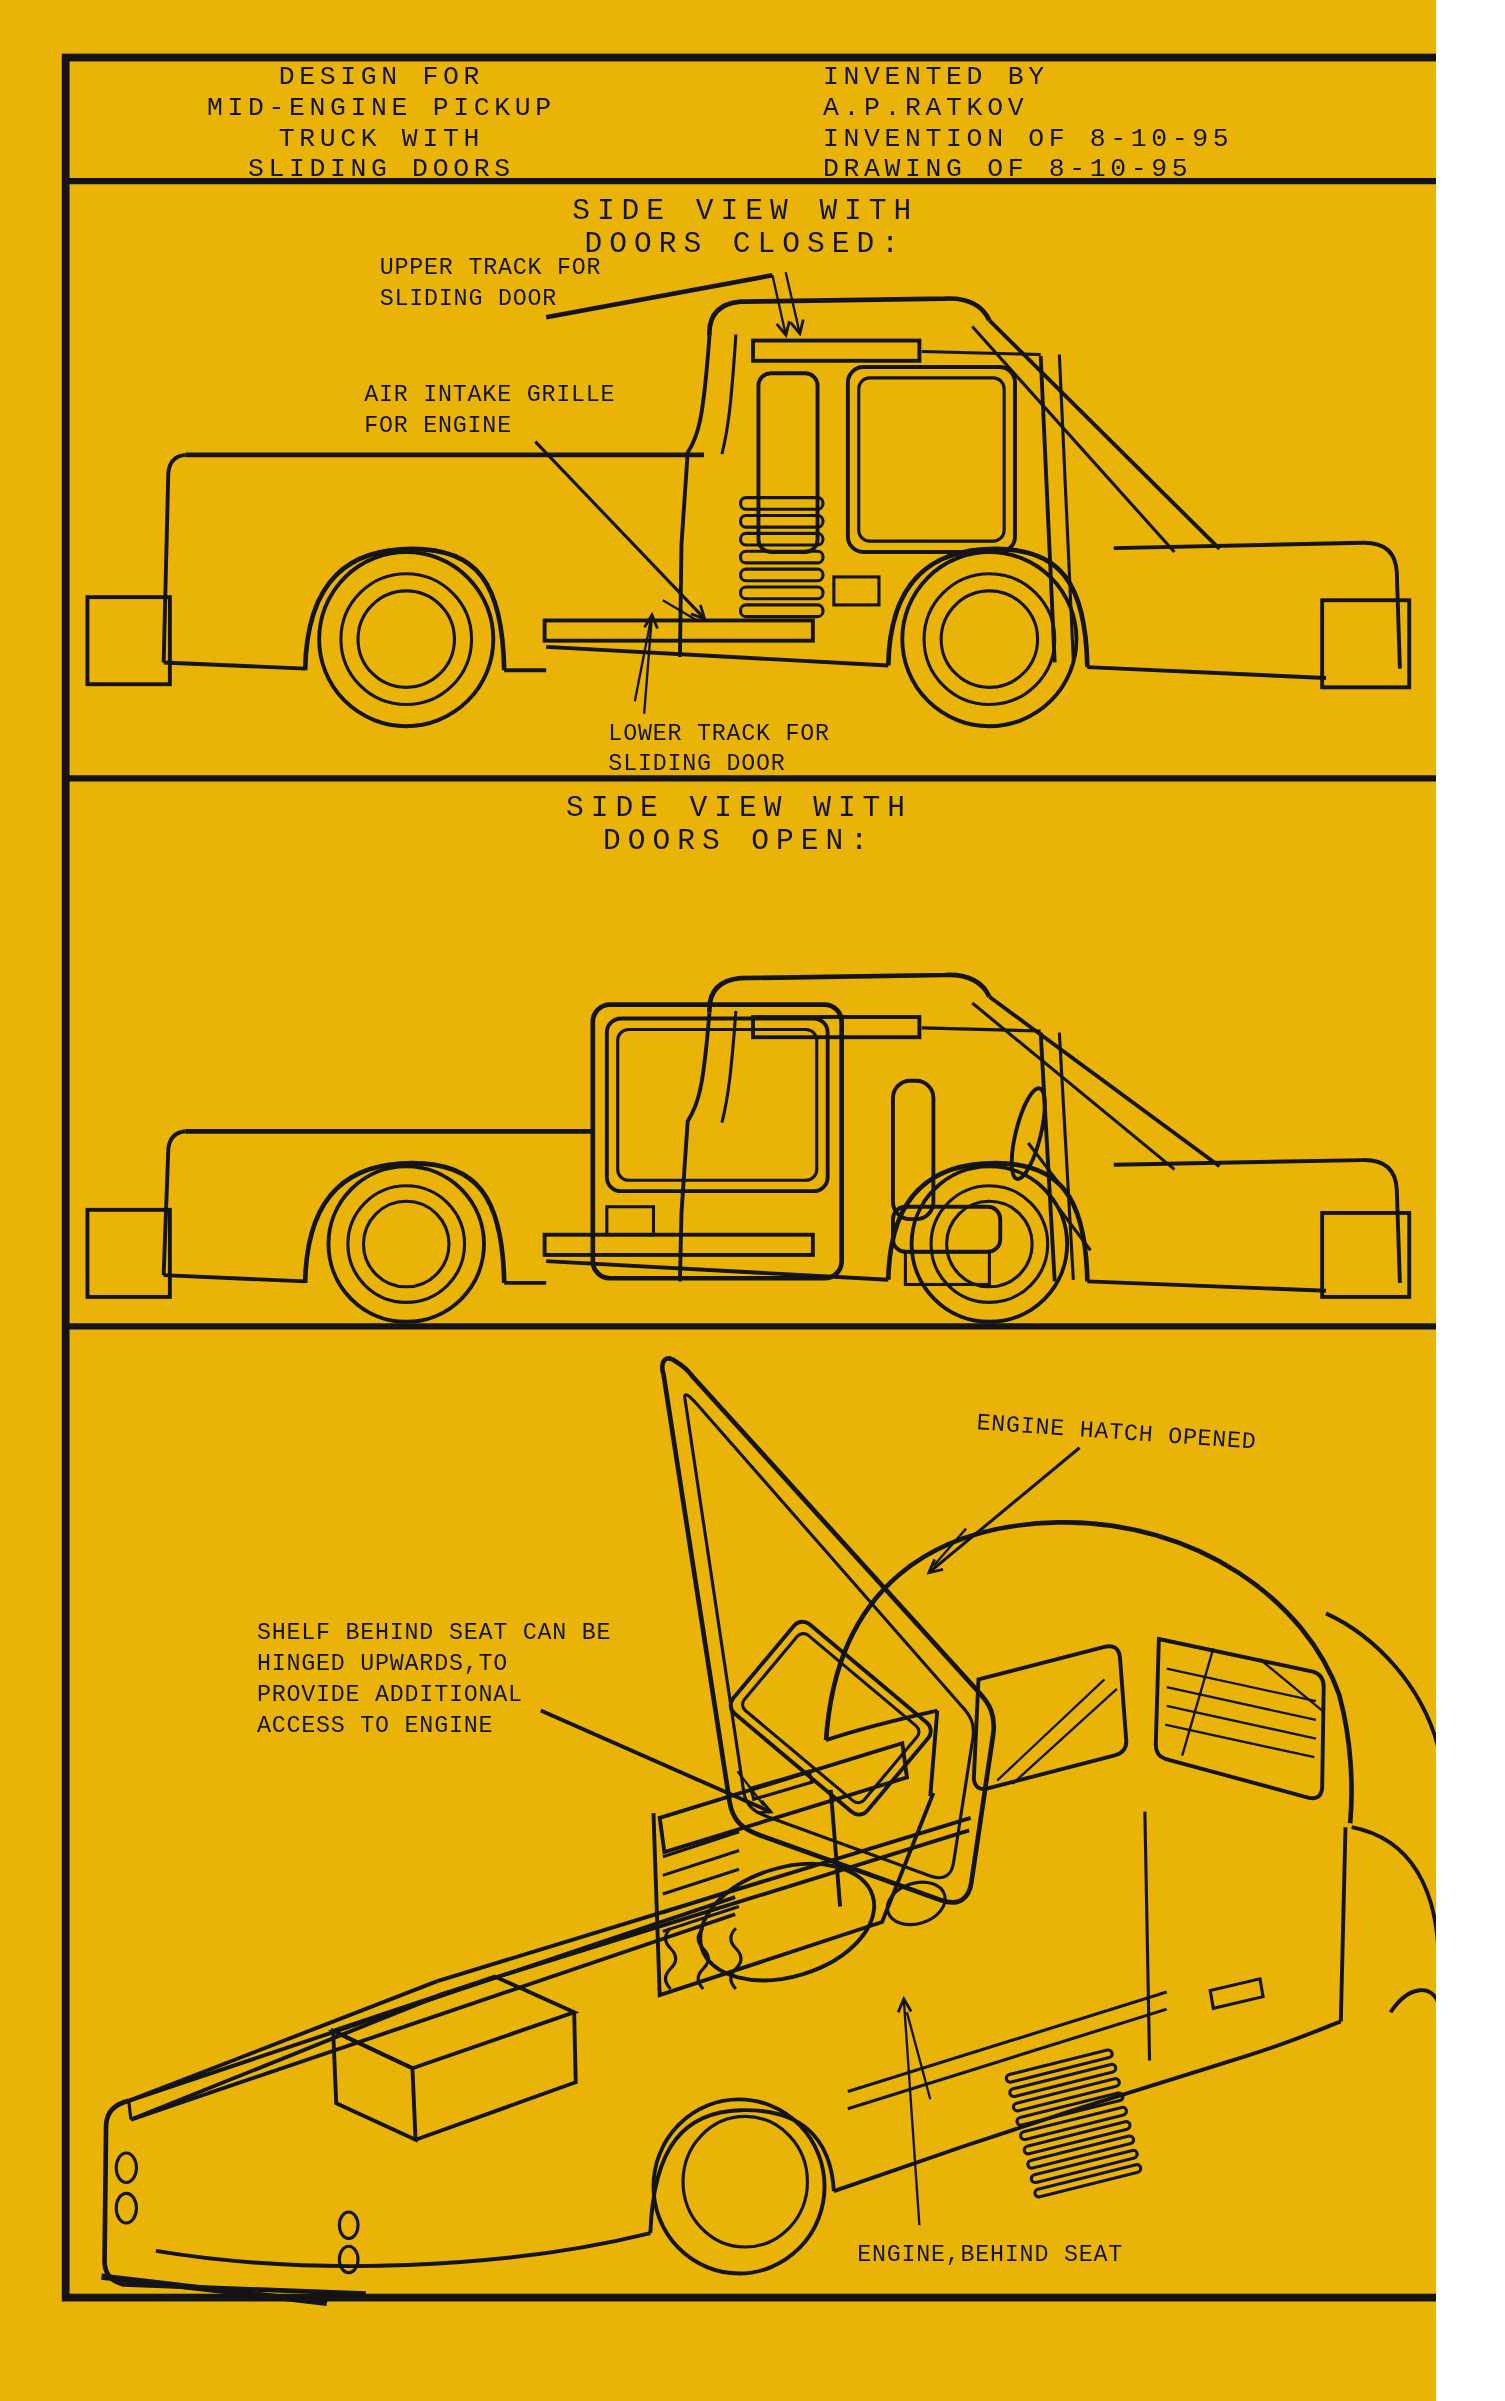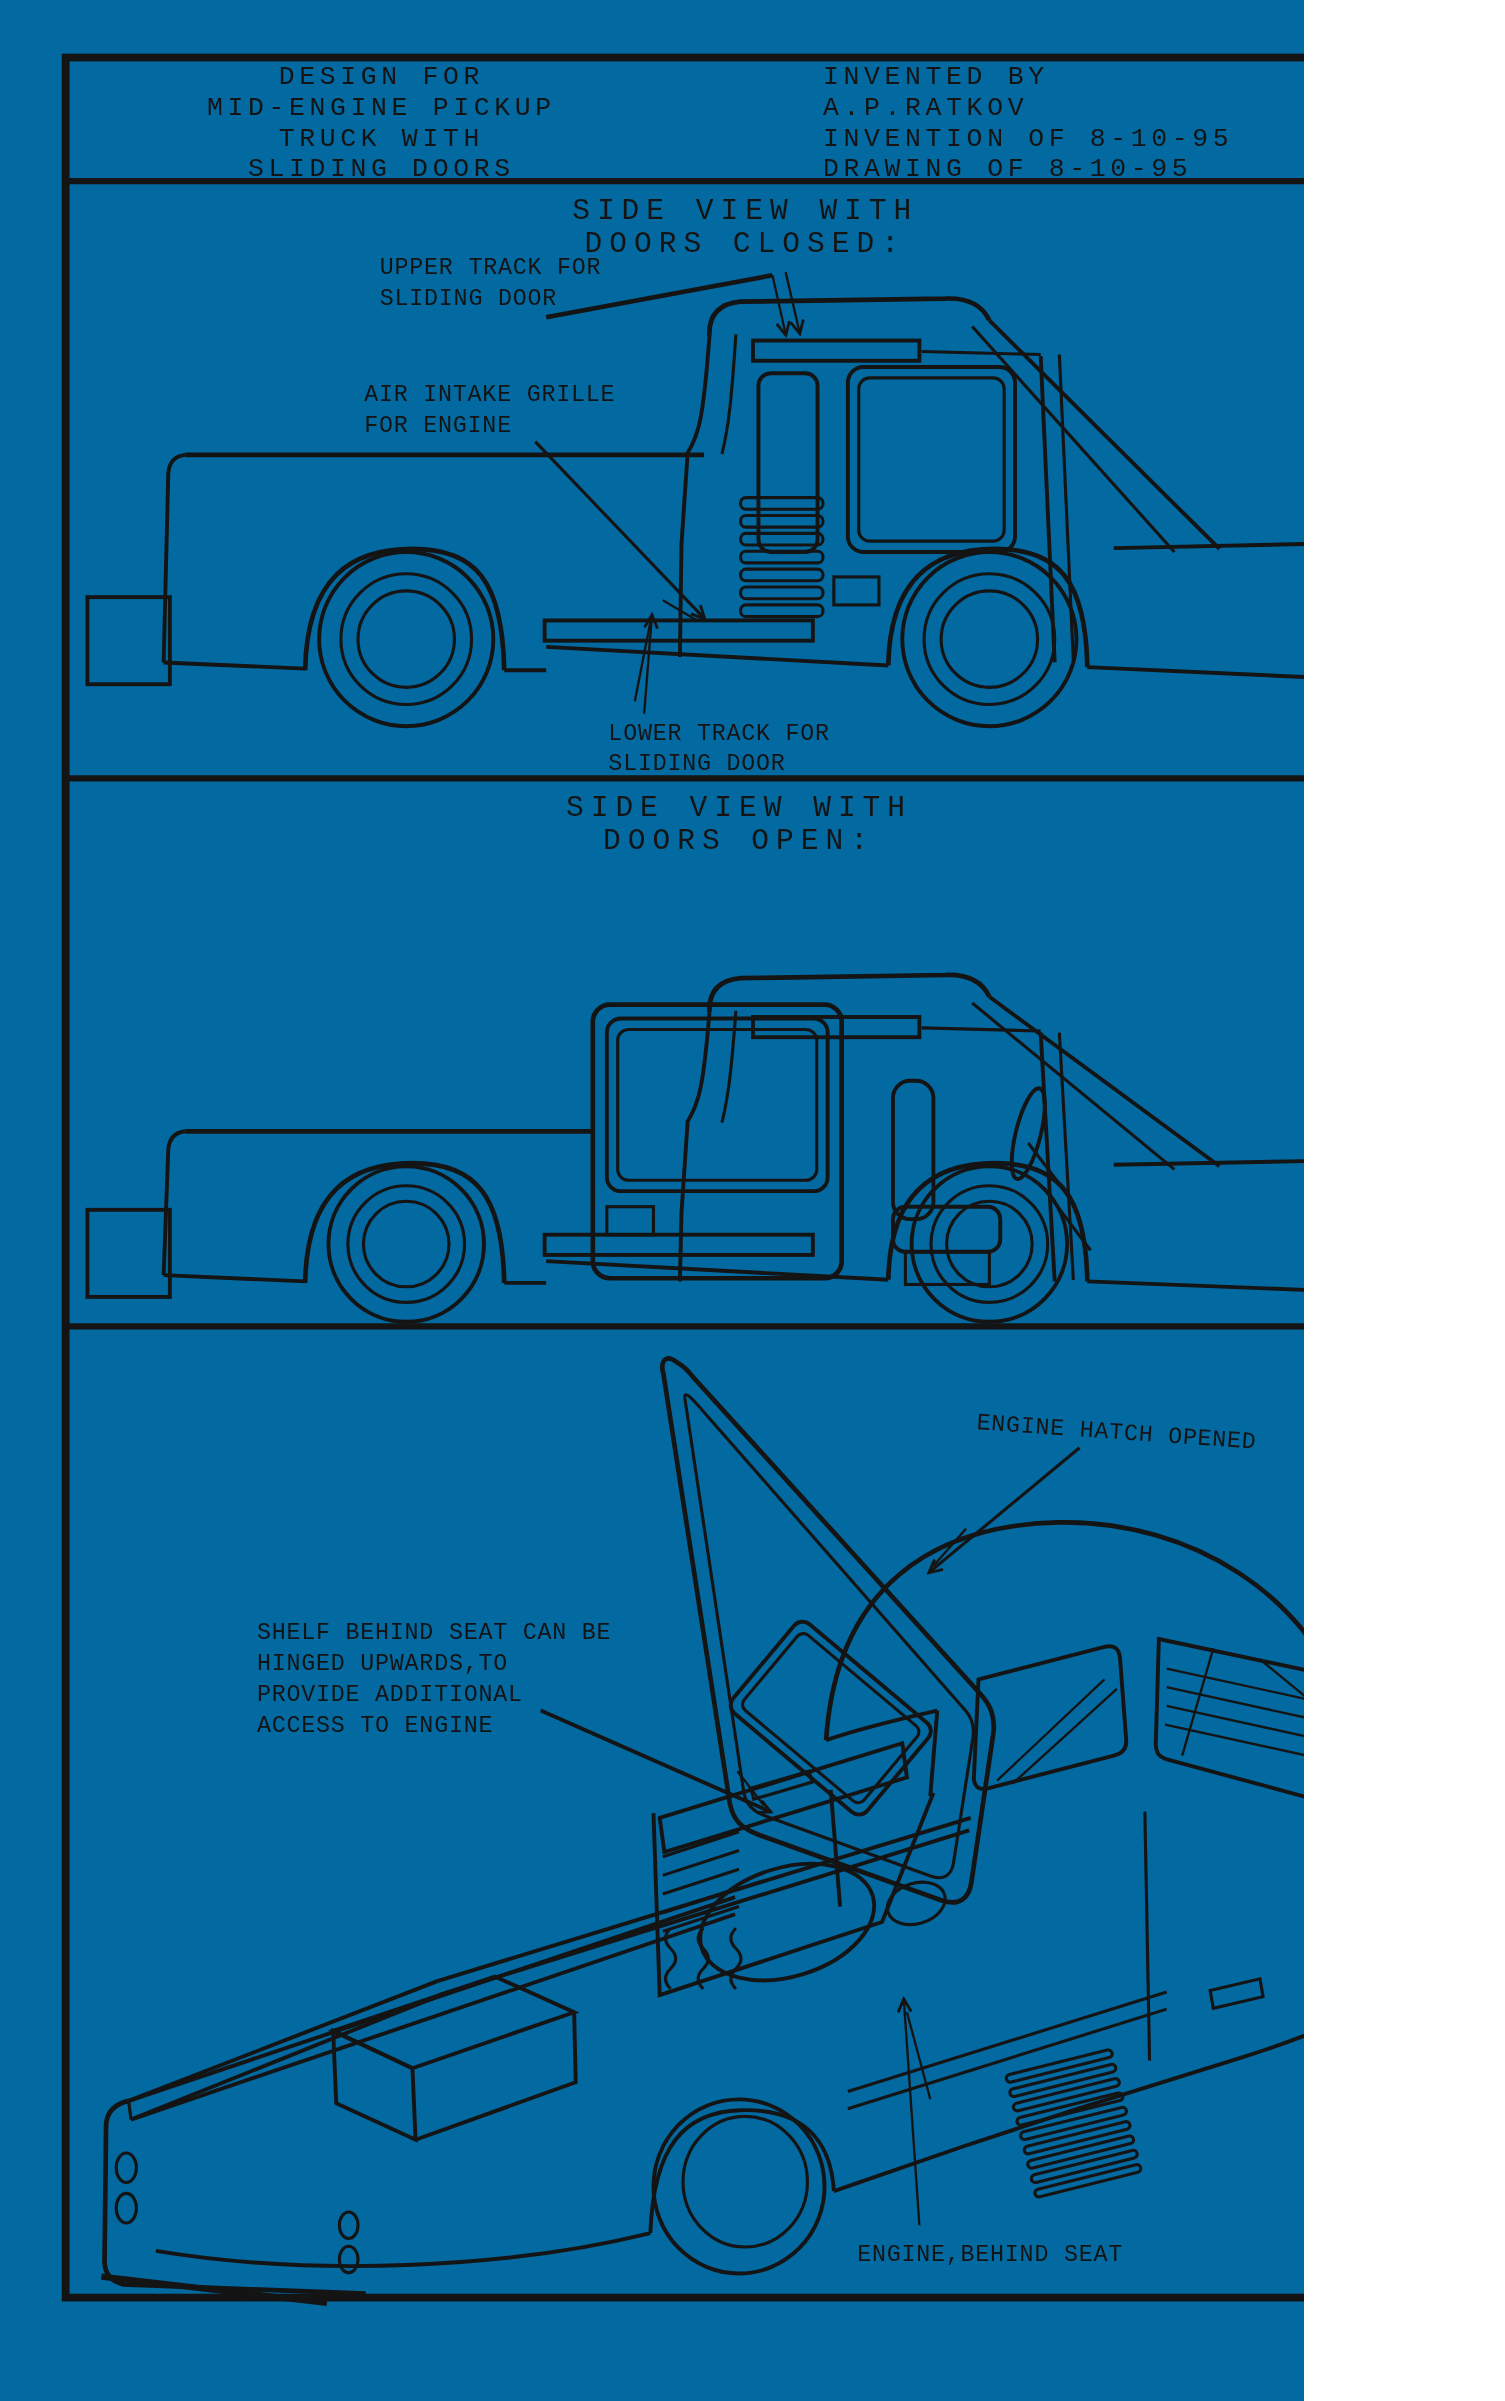--- a/index.html
+++ b/index.html
@@ -1,16 +1,16 @@
 <!DOCTYPE html>
 <html style="font-size:12.4px"><head>
 <meta charset="utf-8">
 <style>
   html,body{margin:0;padding:0;background:#ffffff;}
-  .page{position:relative;width:1304px;height:2401px;background:#0369a1;overflow:hidden;}
+  .page{position:relative;width:1436px;height:2401px;background:#eab308;overflow:hidden;}
   svg{display:block;}
   .ink{stroke:#141414;fill:none;}
   .w10{stroke-width:10px;}
   .w8{stroke-width:8px;}
   .w6{stroke-width:6px;}
   .w5{stroke-width:5px;}
   .w4{stroke-width:4px;}
   .w3{stroke-width:3px;}
   text{font-family:"Liberation Mono","DejaVu Sans Mono",monospace;fill:#141414;}
   .hdr{font-size:34px;letter-spacing:6px;}

